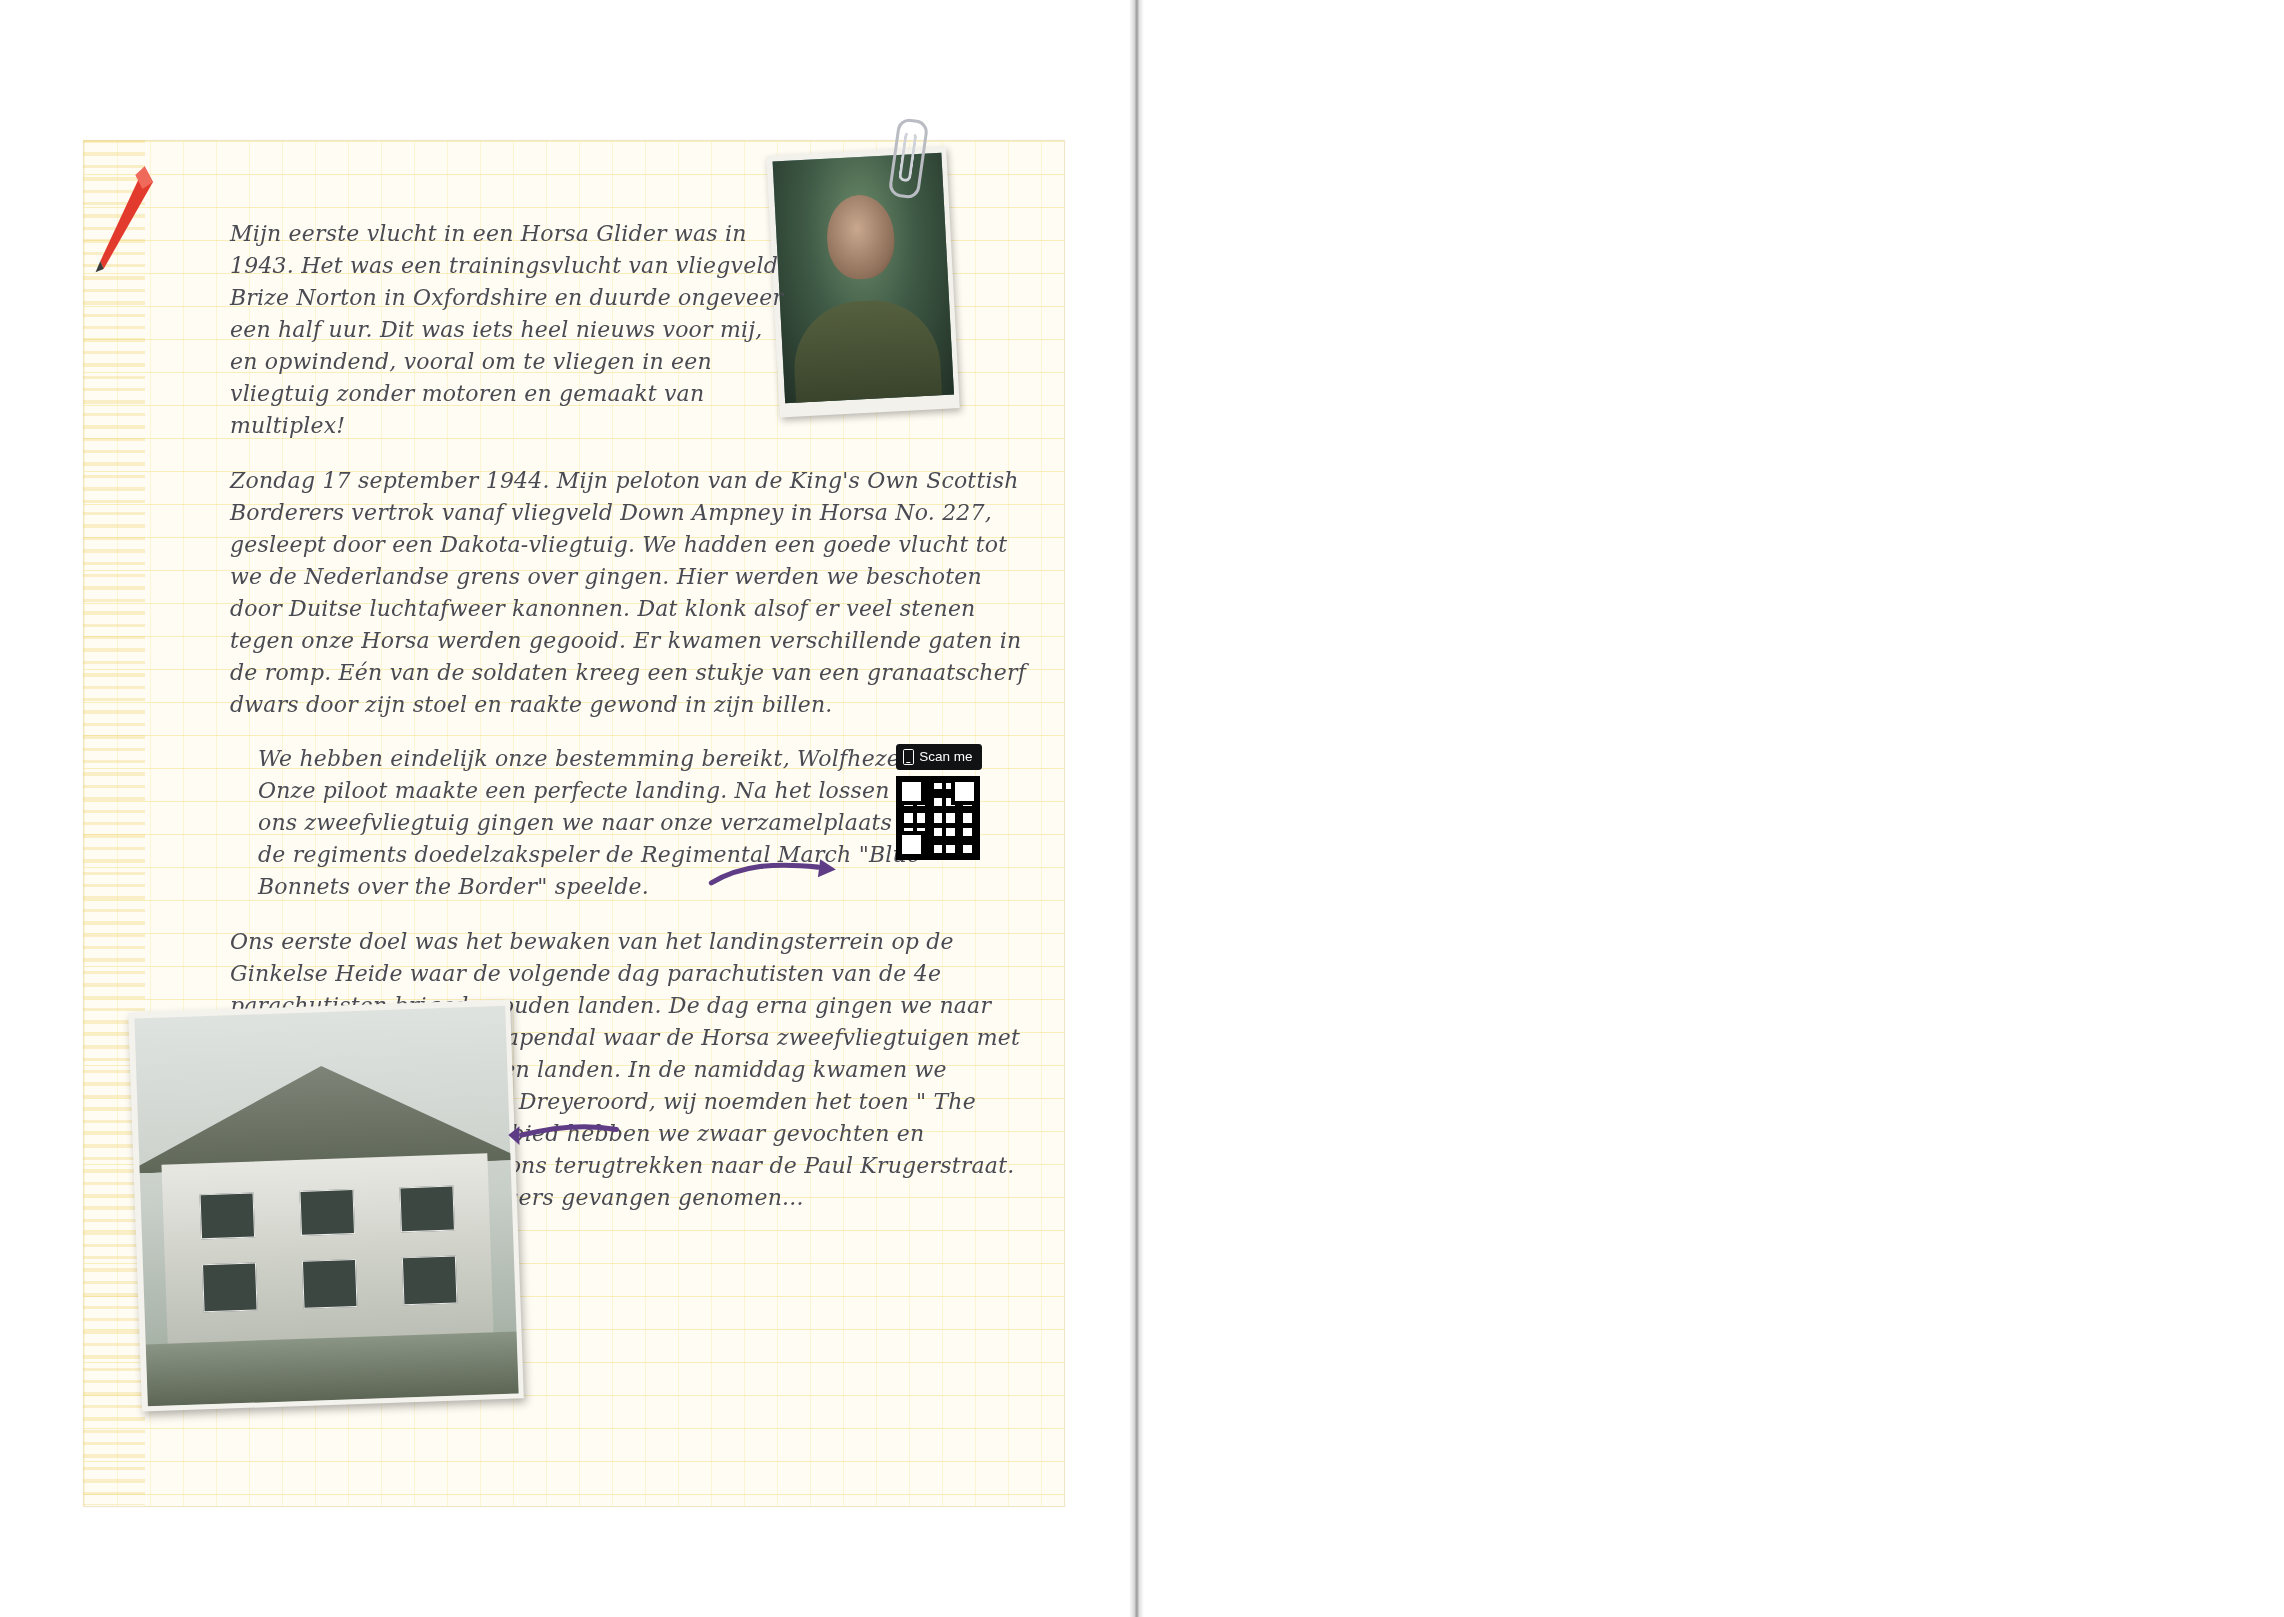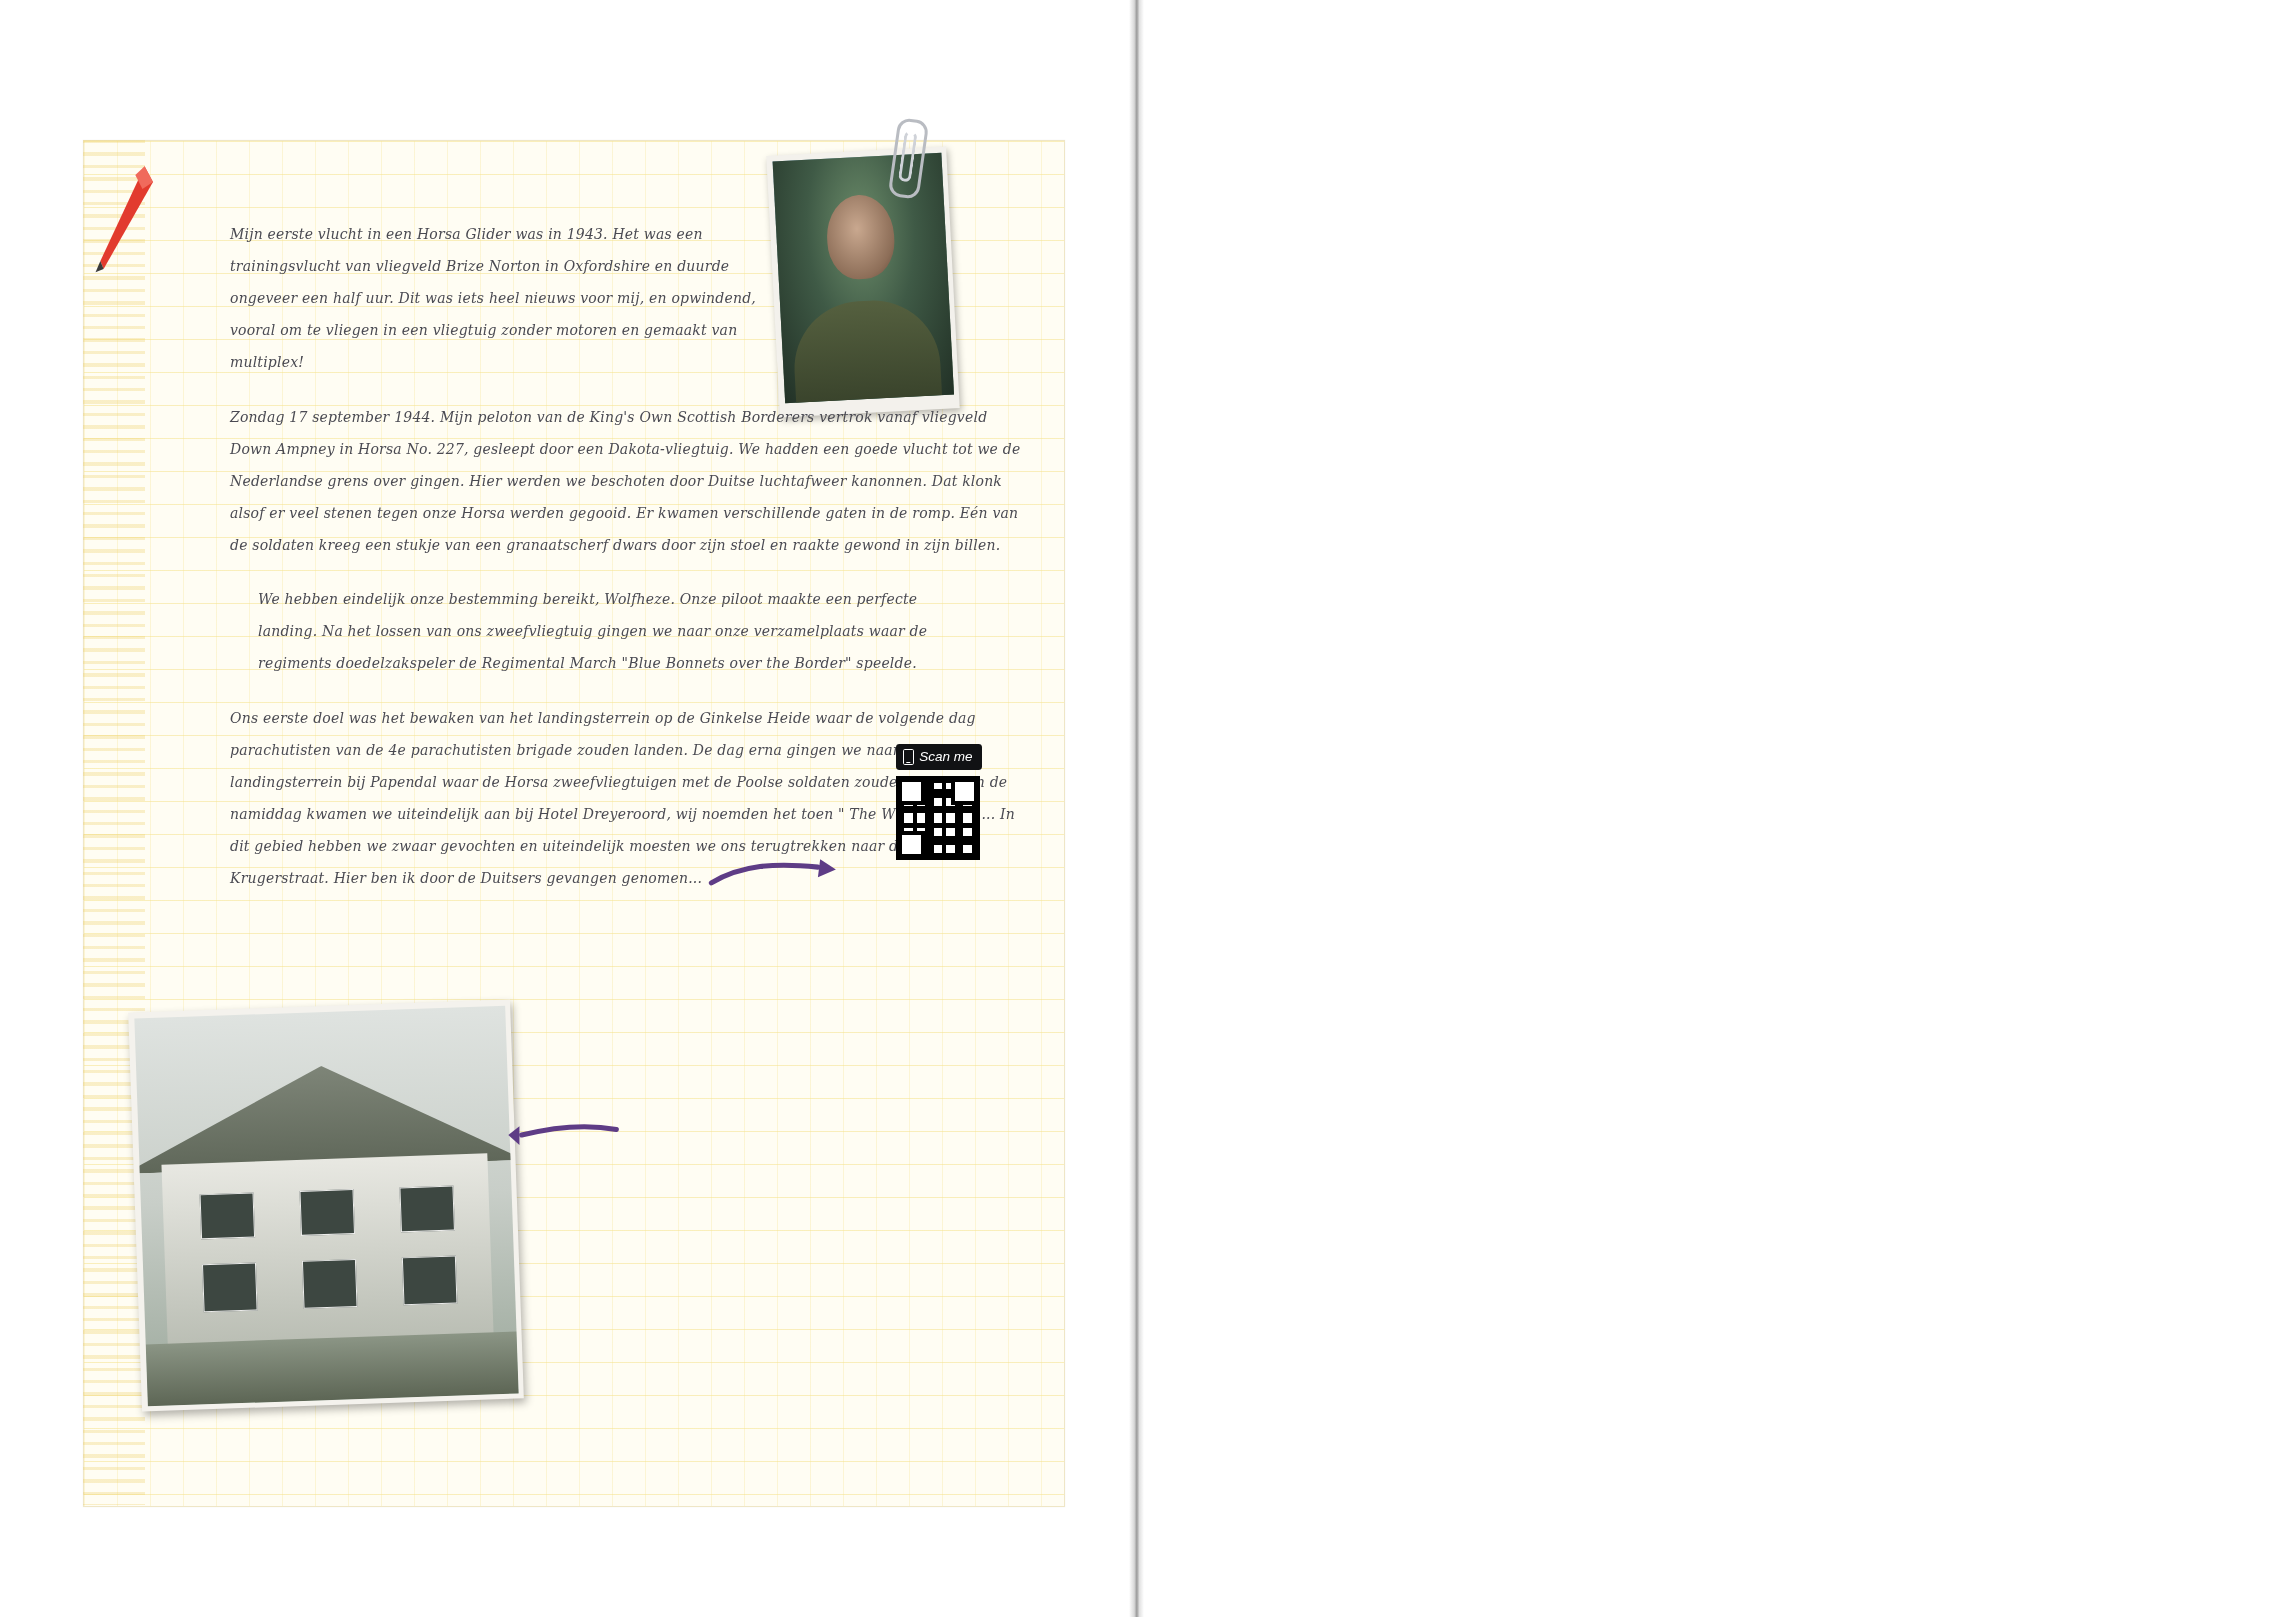--- a/index.html
+++ b/index.html
@@ -75,21 +75,21 @@
     width: 39px;
     height: 118px;
     transform: rotate(18deg);
   }
 
   
   .hand {
     font-family: "DejaVu Serif", serif;
     font-style: italic;
     color: #4a4a52;
-    font-size: 14px;
+    font-size: 22px;
     line-height: 32px;
     letter-spacing: 0.2px;
   }
   .hand-title {
     font-family: "DejaVu Serif", serif;
     font-style: italic;
     color: #3e3e48;
     font-size: 18.5px;
     line-height: 32px;
     font-weight: 600;
@@ -204,21 +204,21 @@
     background: linear-gradient(180deg, #8b9585 0%, #5d6655 100%);
   }
 
   
   .arrow-purple {
     position: absolute;
     color: #5e3c86;
   }
 
   
-  .scan-widget { position: absolute; font-style: italic; }
+  .scan-widget { position: absolute; }
   .scan-pill {
     display: inline-flex;
     align-items: center;
     gap: 5.6px;
     background: #111214;
     color: #ffffff;
     border-radius: 3.4px;
     padding: 4.5px 9px 4.5px 6.7px;
     font-size: 13.5px;
     font-family: "Liberation Sans", sans-serif;

